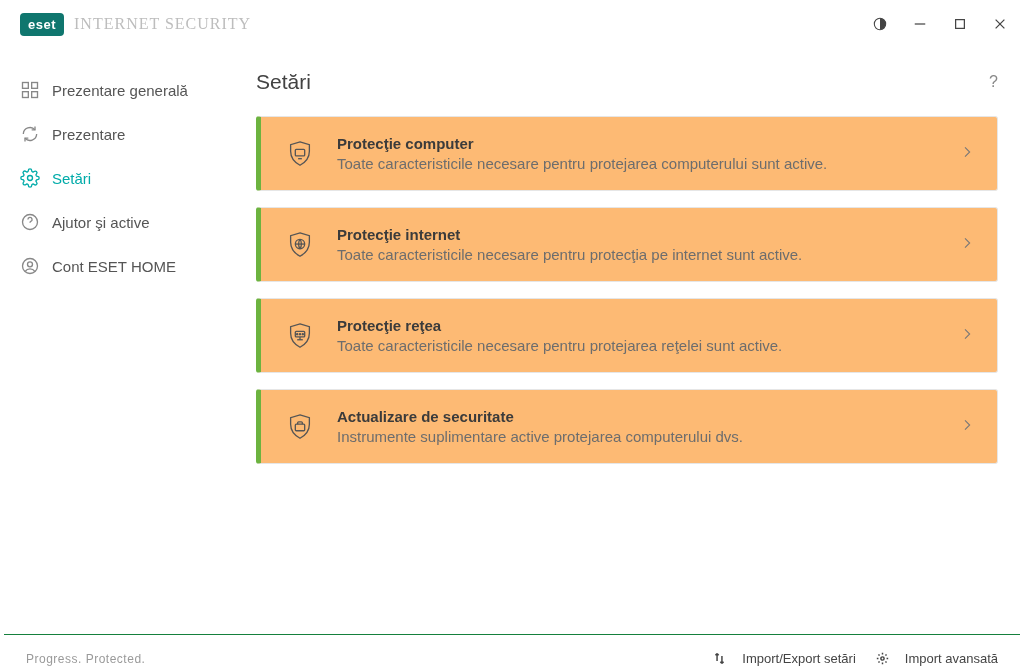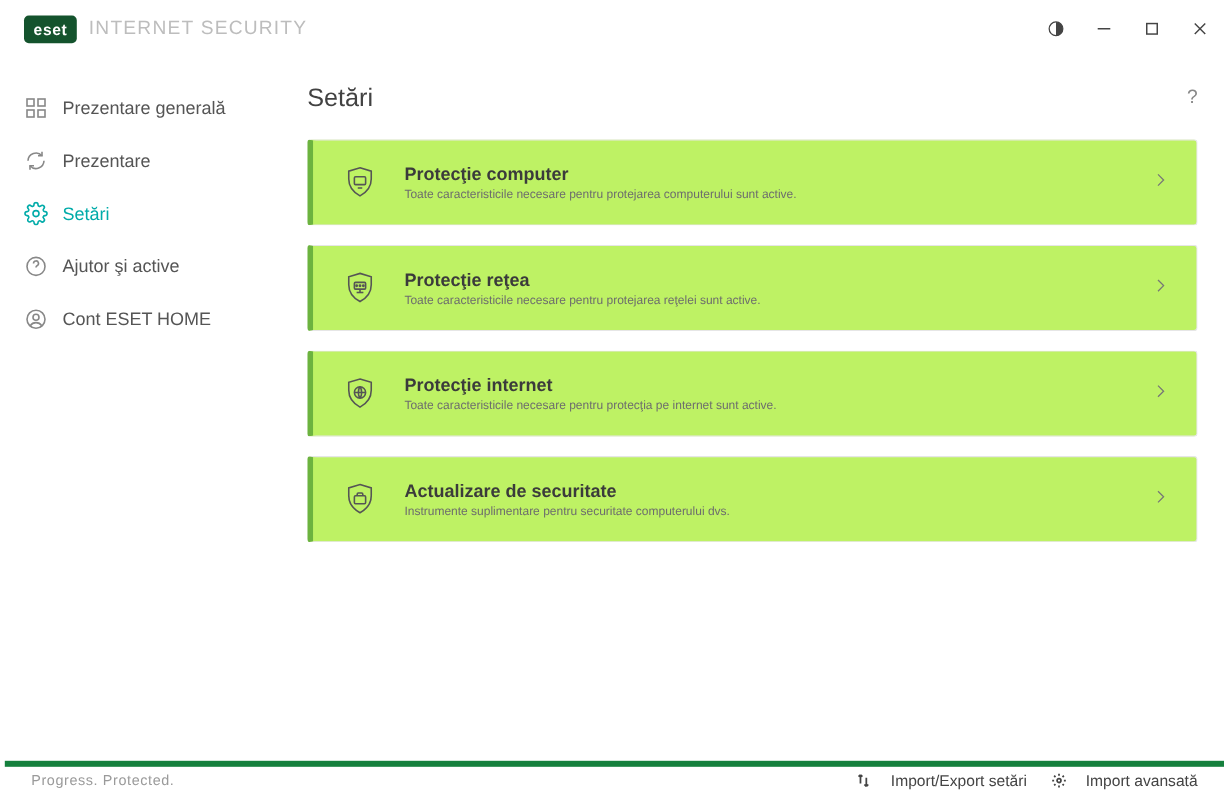--- a/index.html
+++ b/index.html
@@ -11,34 +11,35 @@
     overflow: hidden;
     color: #333;
   }
   .titlebar {
     height: 48px;
     display: flex;
     align-items: center;
     padding: 0 16px 0 20px;
   }
   .logo-badge {
-    background: #14532d;
+    background: #0f766e;
     color: #fff;
     font-weight: 700;
     font-size: 13px;
     letter-spacing: 0.5px;
     padding: 4px 8px;
     border-radius: 4px;
     margin-right: 10px;
   }
   .product-name {
     color: #bdbdbd;
     font-size: 16px;
     font-weight: 400;
     letter-spacing: 1px;
+    font-family: Liberation Serif, serif;
   }
   .win-controls {
     margin-left: auto;
     display: flex;
     gap: 24px;
     align-items: center;
     color: #444;
   }
   .win-btn {
     width: 16px; height: 16px;
@@ -81,45 +82,45 @@
     color: #424242;
     font-weight: 500;
   }
   .help-icon {
     margin-left: auto;
     color: #888;
     font-size: 16px;
     cursor: pointer;
   }
   .card {
-    background: #bef264;
+    background: #fdba74;
     border: 1px solid #e6e6e6;
     border-left: 5px solid #6cb33f;
     border-radius: 3px;
     display: flex;
     align-items: center;
     padding: 18px 22px;
     margin-bottom: 16px;
     cursor: pointer;
   }
   .card-icon {
     width: 34px; height: 34px;
     margin-right: 20px;
     display:flex; align-items:center; justify-content:center;
   }
   .card-icon svg { stroke: #555; fill:none; stroke-width:1.4; }
   .card-body { flex: 1; }
   .card-title { font-size: 15px; font-weight: 600; color: #3b3b3b; margin-bottom: 3px; }
-  .card-desc { font-size: 10px; color: #6d6d6d; }
+  .card-desc { font-size: 15px; color: #6d6d6d; }
   .card-chevron { color: #888; }
   .footer {
     height: 36px;
-    border-top: 5px solid #15803d;
-    display: flex;
-    align-items: flex-start;
+    border-top: 1px solid #15803d;
+    display: flex;
+    align-items: flex-end;
     padding: 4px 22px;
     font-size: 13px;
     color: #555;
     margin: 0 4px;
   }
   .footer-left { color: #9a9a9a; letter-spacing: 0.5px; font-size:12px; }
   .footer-right { margin-left: auto; display:flex; gap: 20px; align-items:center; }
   .footer-action { display:flex; align-items:center; gap:16px; cursor:pointer; font-weight:500; color:#444; }
   .footer-action svg { stroke:#444; fill:none; stroke-width:1.8; }
 </style>
@@ -228,20 +229,41 @@
       <div class="card-icon">
         <svg viewBox="0 0 32 32" width="30" height="30">
             <path d="M16 3l10 3v7c0 7-4.5 12-10 15C10.5 25 6 20 6 13V6l10-3z"></path>
             <rect x="11" y="11" width="10" height="7" rx="1"></rect>
             <line x1="14" y1="21" x2="18" y2="21"></line>
           </svg>
       </div>
       <div class="card-body">
         <div class="card-title">Protecţie computer</div>
         <div class="card-desc">Toate caracteristicile necesare pentru protejarea computerului sunt active.</div>
+      </div>
+      <div class="card-chevron">
+        <svg viewBox="0 0 24 24" width="16" height="16">
+            <polyline points="9 5 16 12 9 19" stroke="#777" fill="none" stroke-width="1.6"></polyline>
+          </svg>
+      </div>
+    </div>
+
+    <div class="card">
+      <div class="card-icon">
+        <svg viewBox="0 0 32 32" width="30" height="30">
+            <path d="M16 3l10 3v7c0 7-4.5 12-10 15C10.5 25 6 20 6 13V6l10-3z"></path>
+            <circle cx="16" cy="15" r="5"></circle>
+            <line x1="11" y1="15" x2="21" y2="15"></line>
+            <path d="M16 10c2 2.5 2 7.5 0 10"></path>
+            <path d="M16 10c-2 2.5-2 7.5 0 10"></path>
+          </svg>
+      </div>
+      <div class="card-body">
+        <div class="card-title">Protecţie internet</div>
+        <div class="card-desc">Toate caracteristicile necesare pentru protecţia pe internet sunt active.</div>
       </div>
       <div class="card-chevron">
         <svg viewBox="0 0 24 24" width="16" height="16">
             <polyline points="9 5 16 12 9 19" stroke="#777" fill="none" stroke-width="1.6"></polyline>
           </svg>
       </div>
     </div>
 
     <div class="card">
       <div class="card-icon">
@@ -263,48 +285,27 @@
         <svg viewBox="0 0 24 24" width="16" height="16">
             <polyline points="9 5 16 12 9 19" stroke="#777" fill="none" stroke-width="1.6"></polyline>
           </svg>
       </div>
     </div>
 
     <div class="card">
       <div class="card-icon">
         <svg viewBox="0 0 32 32" width="30" height="30">
             <path d="M16 3l10 3v7c0 7-4.5 12-10 15C10.5 25 6 20 6 13V6l10-3z"></path>
-            <circle cx="16" cy="15" r="5"></circle>
-            <line x1="11" y1="15" x2="21" y2="15"></line>
-            <path d="M16 10c2 2.5 2 7.5 0 10"></path>
-            <path d="M16 10c-2 2.5-2 7.5 0 10"></path>
-          </svg>
-      </div>
-      <div class="card-body">
-        <div class="card-title">Protecţie internet</div>
-        <div class="card-desc">Toate caracteristicile necesare pentru protecţia pe internet sunt active.</div>
-      </div>
-      <div class="card-chevron">
-        <svg viewBox="0 0 24 24" width="16" height="16">
-            <polyline points="9 5 16 12 9 19" stroke="#777" fill="none" stroke-width="1.6"></polyline>
-          </svg>
-      </div>
-    </div>
-
-    <div class="card">
-      <div class="card-icon">
-        <svg viewBox="0 0 32 32" width="30" height="30">
-            <path d="M16 3l10 3v7c0 7-4.5 12-10 15C10.5 25 6 20 6 13V6l10-3z"></path>
             <rect x="11" y="13" width="10" height="7" rx="1"></rect>
             <path d="M13.5 13v-1.5a1 1 0 0 1 1-1h3a1 1 0 0 1 1 1V13"></path>
           </svg>
       </div>
       <div class="card-body">
         <div class="card-title">Actualizare de securitate</div>
-        <div class="card-desc">Instrumente suplimentare pentru securitate computerului dvs.</div>
+        <div class="card-desc">Instrumente suplimentare active protejarea computerului dvs.</div>
       </div>
       <div class="card-chevron">
         <svg viewBox="0 0 24 24" width="16" height="16">
             <polyline points="9 5 16 12 9 19" stroke="#777" fill="none" stroke-width="1.6"></polyline>
           </svg>
       </div>
     </div>
 
   </div>
 </div>

